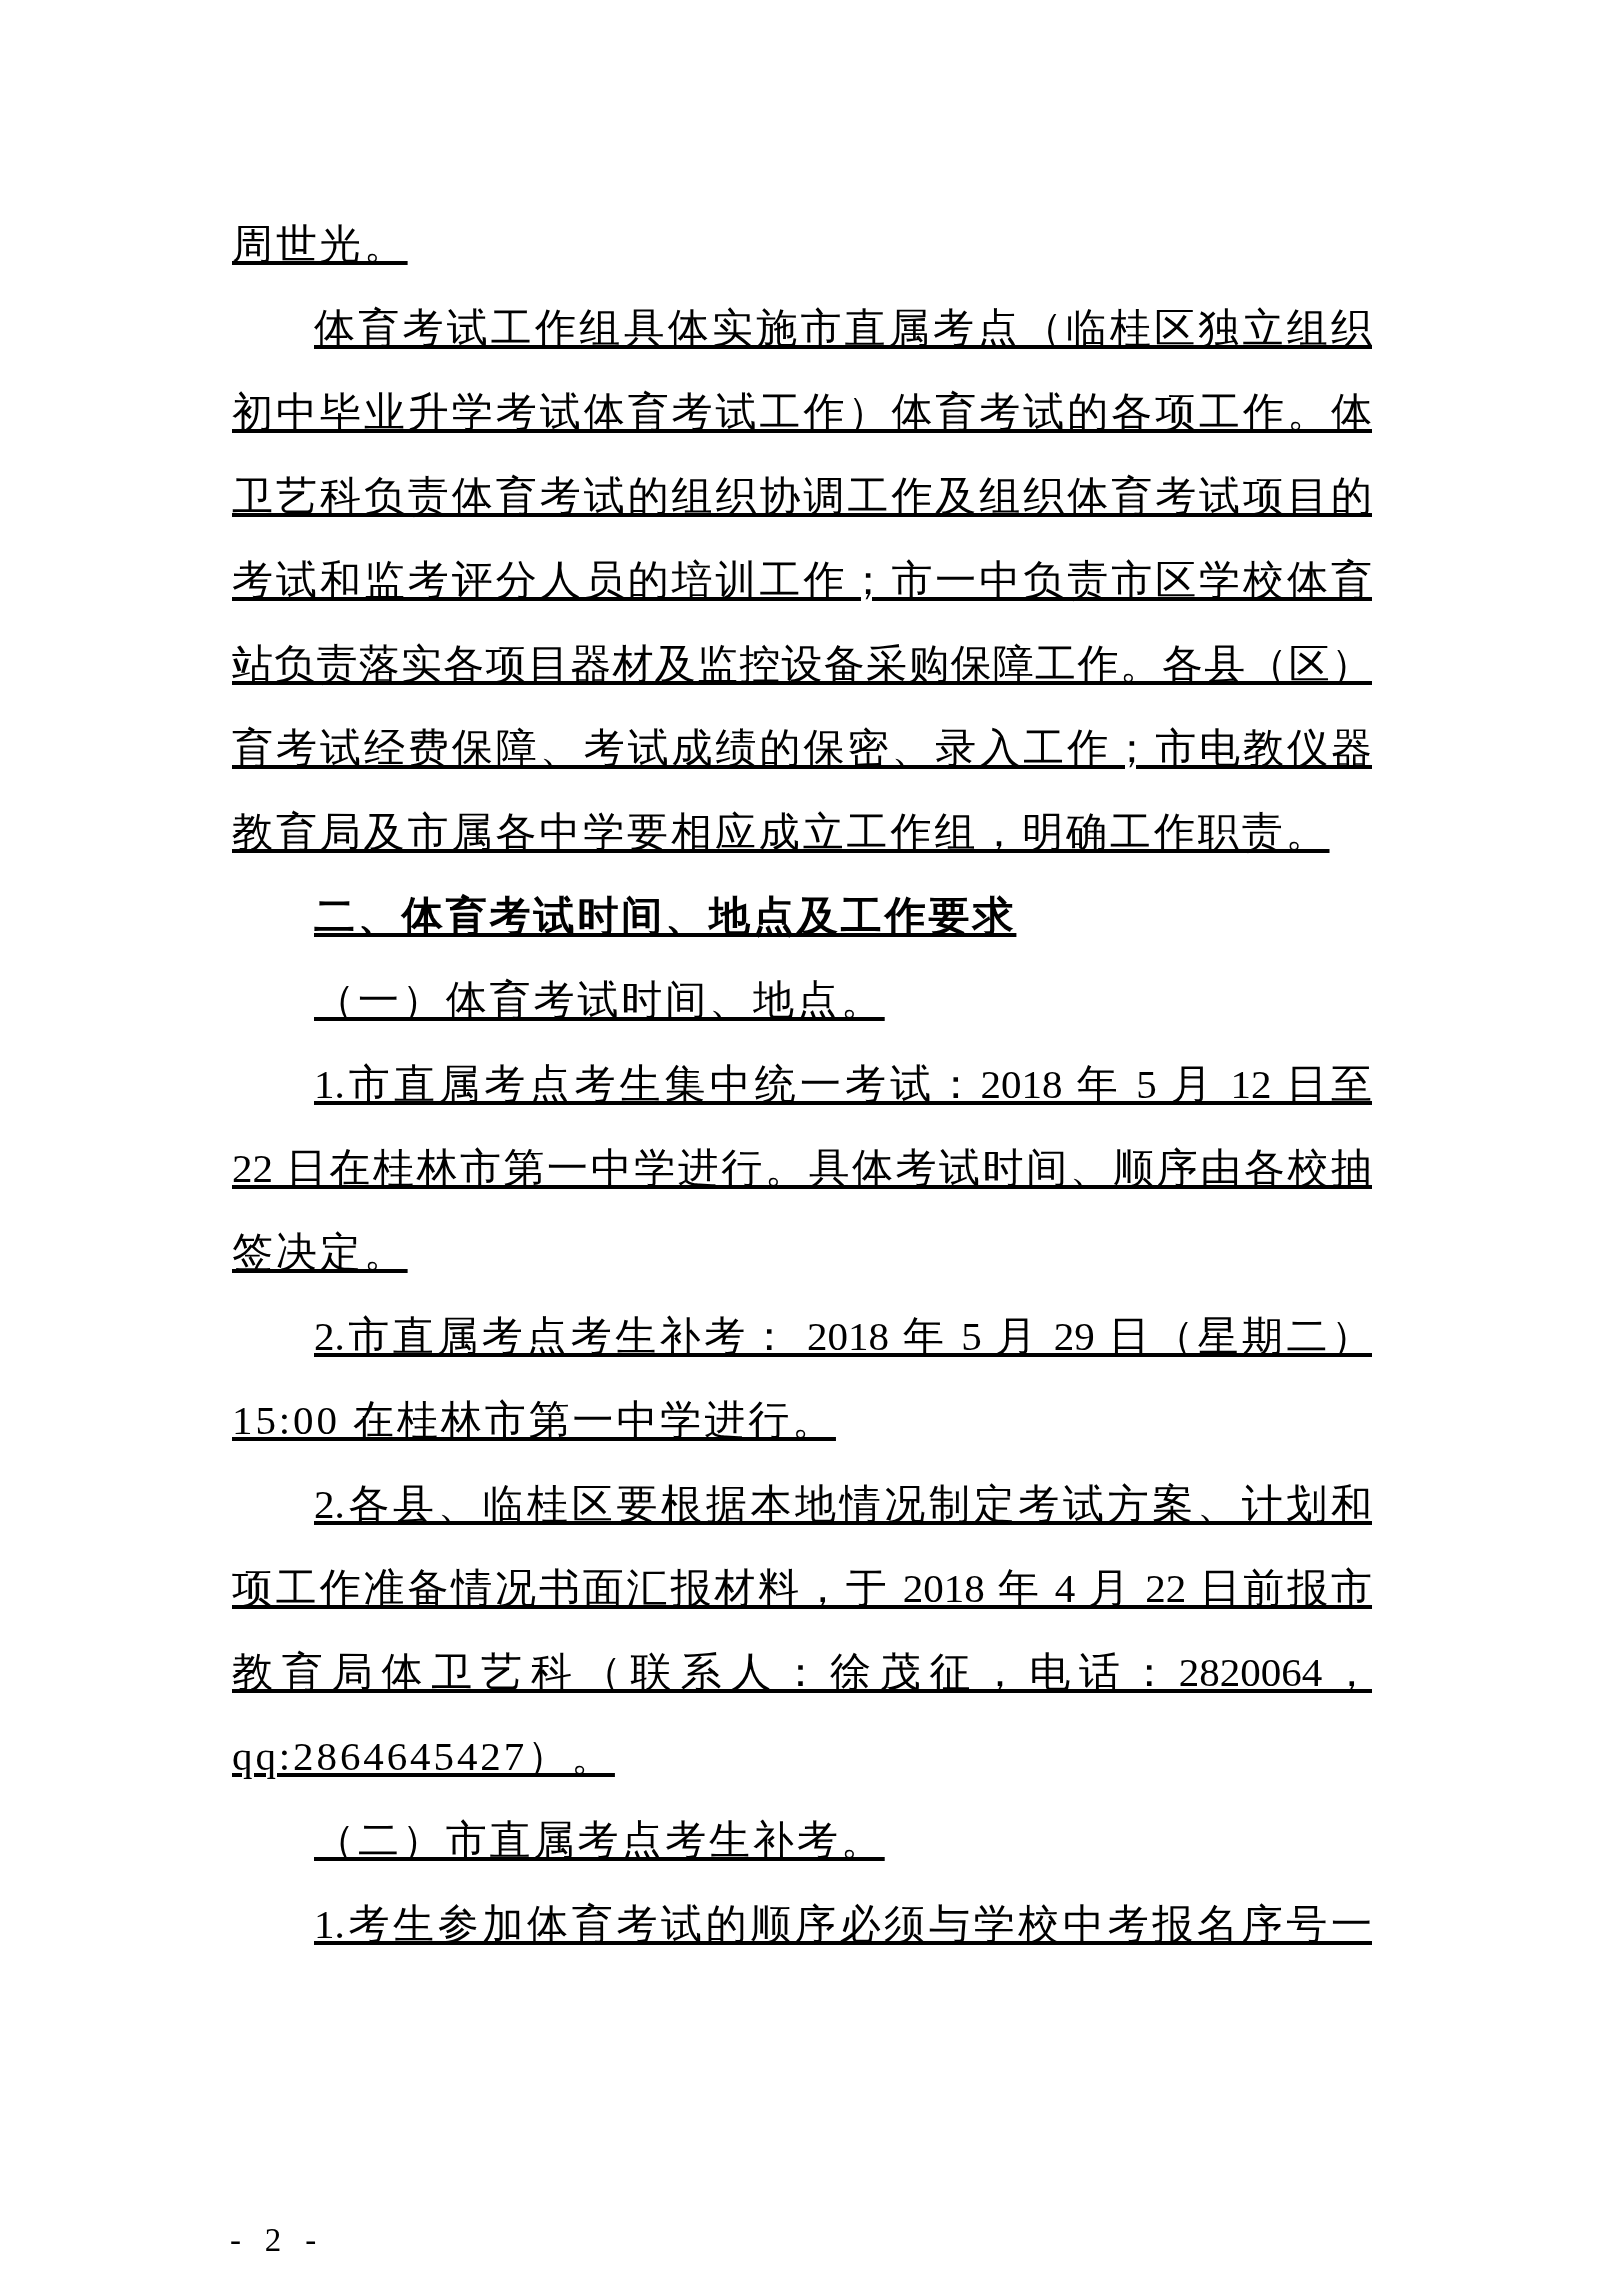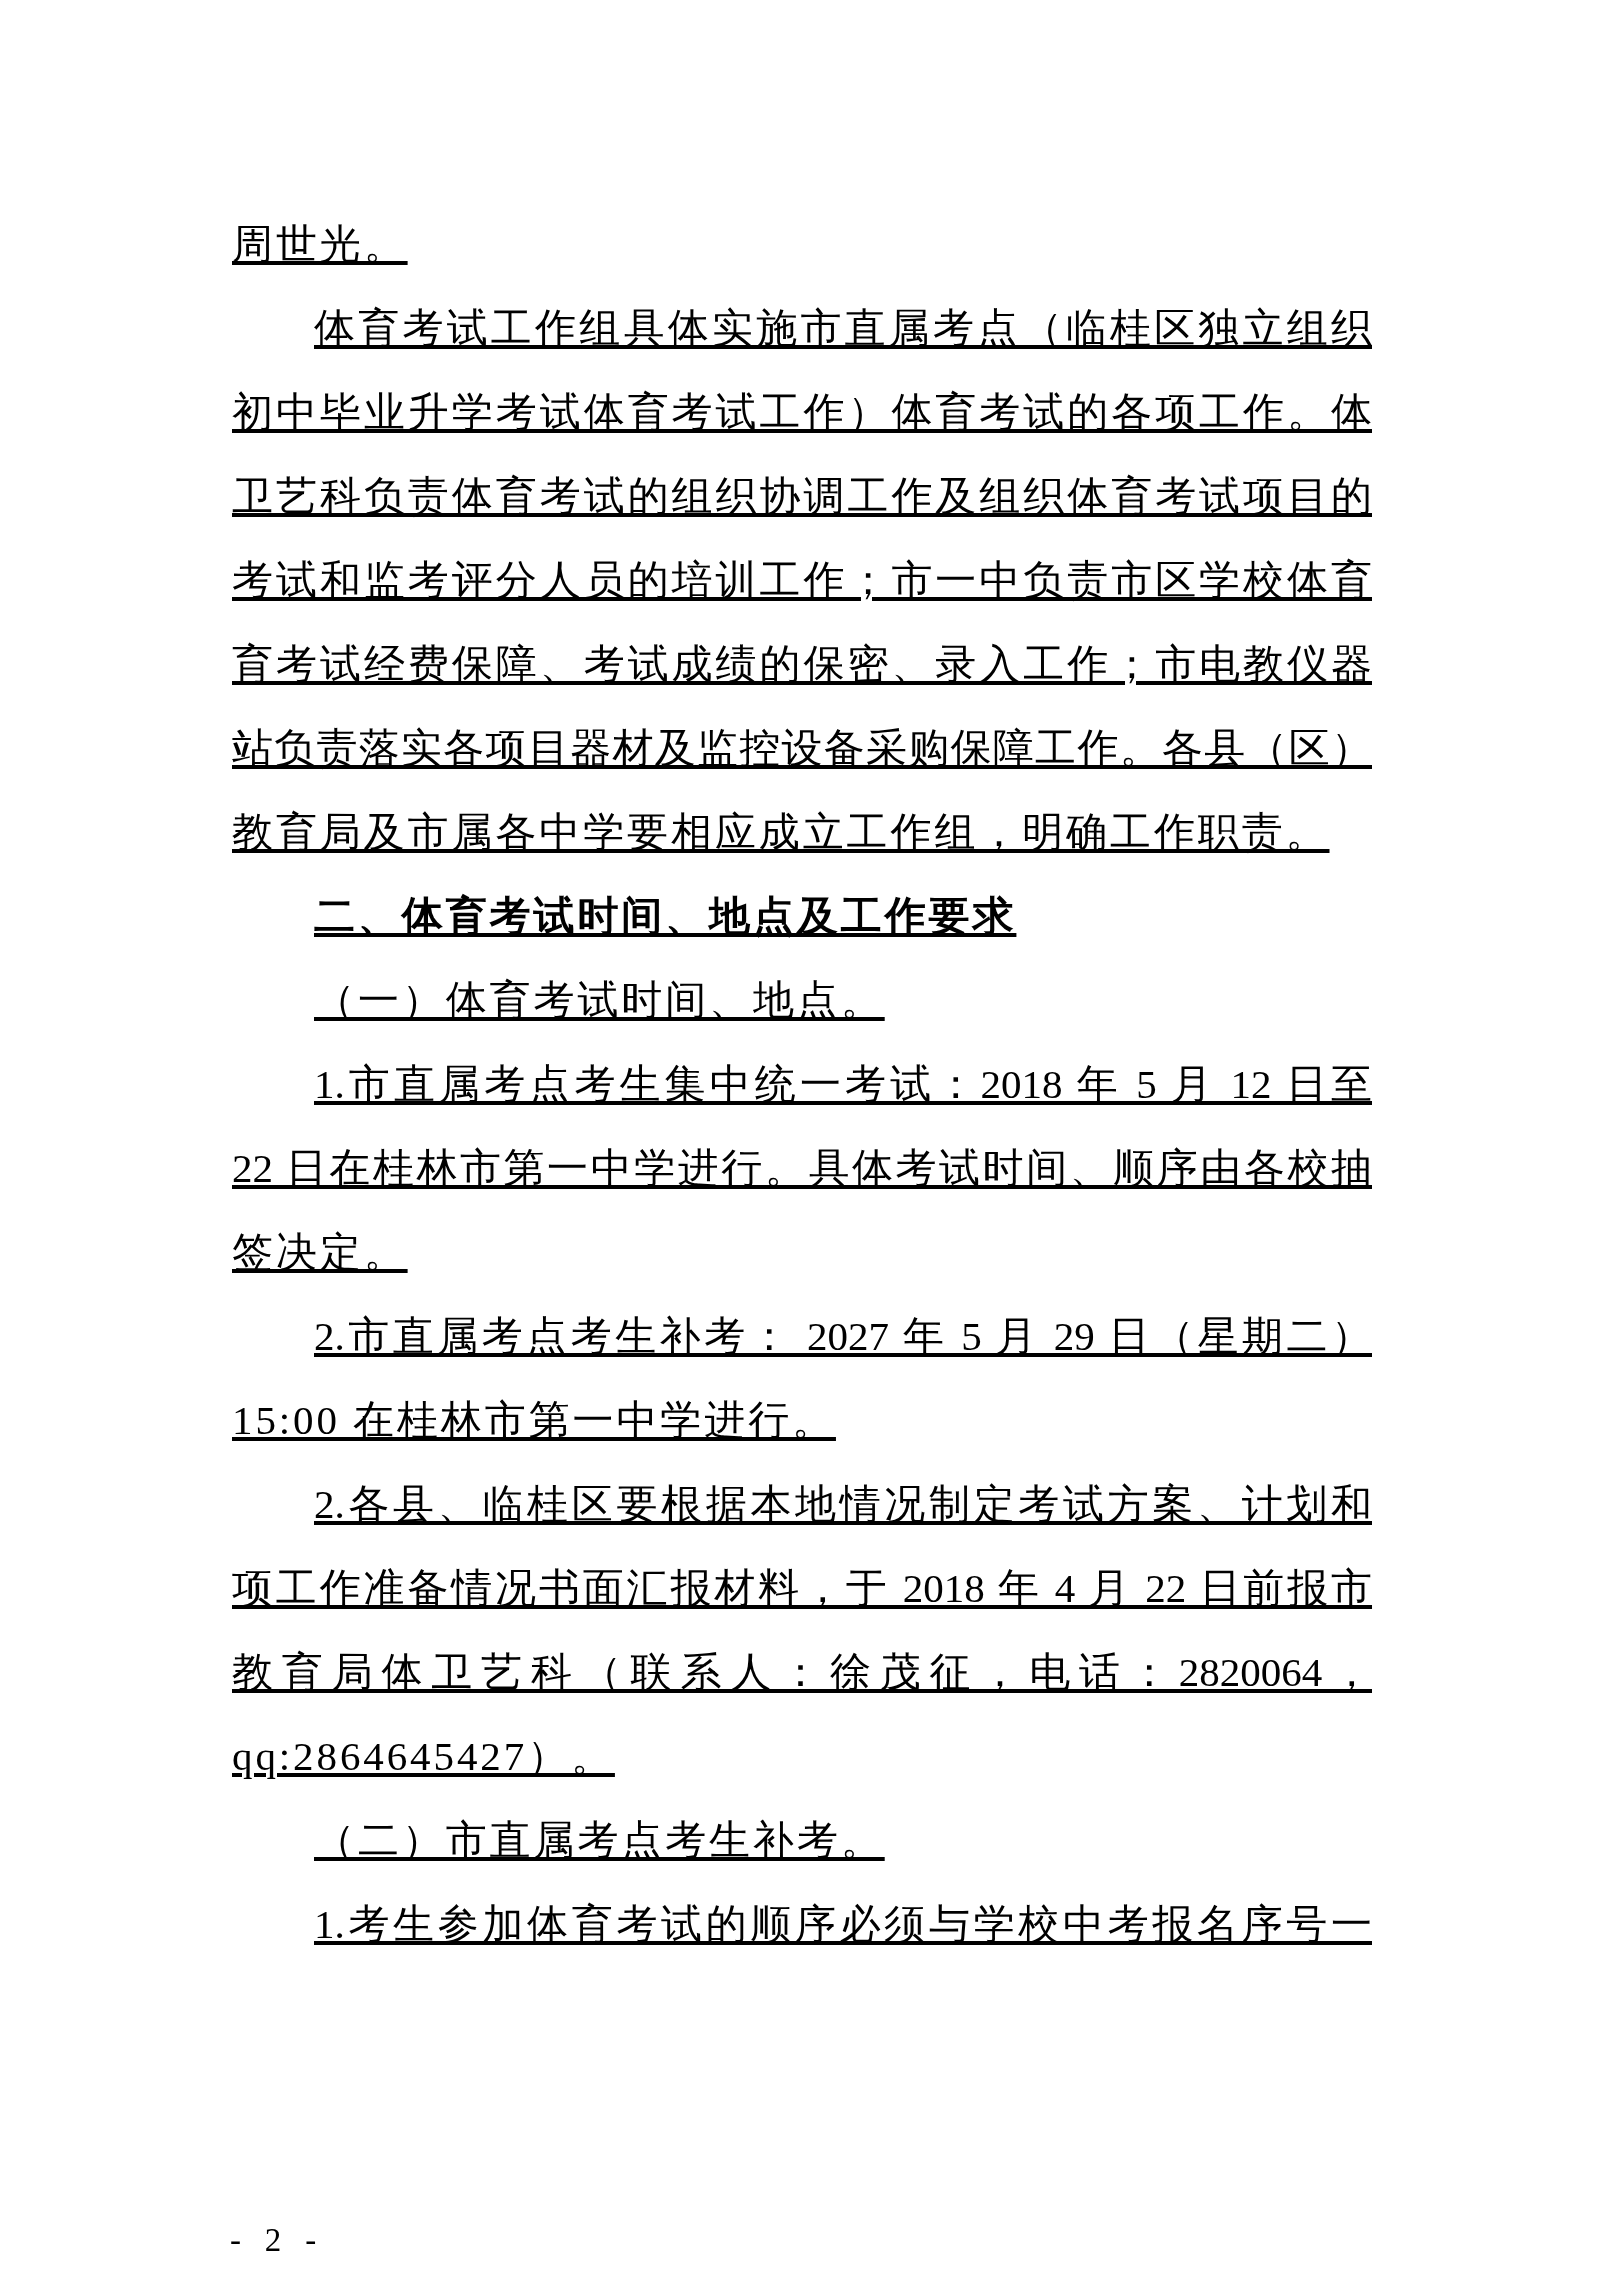--- a/index.html
+++ b/index.html
@@ -69,29 +69,29 @@
 
 <div class="page">
 
   <div class="content">
 
   <div class="line t-body left ind-0">周世光。</div>
       <div class="line t-body justify ind-2">体育考试工作组具体实施市直属考点（临桂区独立组织</div>
       <div class="line t-body justify ind-0">初中毕业升学考试体育考试工作）体育考试的各项工作。体</div>
       <div class="line t-body justify ind-0">卫艺科负责体育考试的组织协调工作及组织体育考试项目的</div>
       <div class="line t-body justify ind-0">考试和监考评分人员的培训工作；市一中负责市区学校体育</div>
+      <div class="line t-body justify ind-0">站负责落实各项目器材及监控设备采购保障工作。各县（区）</div>
       <div class="line t-body justify ind-0">育考试经费保障、考试成绩的保密、录入工作；市电教仪器</div>
-      <div class="line t-body justify ind-0">站负责落实各项目器材及监控设备采购保障工作。各县（区）</div>
       <div class="line t-body left ind-0">教育局及市属各中学要相应成立工作组，明确工作职责。</div>
       <div class="line t-heading left ind-2">二、体育考试时间、地点及工作要求</div>
       <div class="line t-body left ind-2">（一）体育考试时间、地点。</div>
       <div class="line t-body justify ind-2">1.市直属考点考生集中统一考试：2018 年 5 月 12 日至</div>
       <div class="line t-body justify ind-0">22 日在桂林市第一中学进行。具体考试时间、顺序由各校抽</div>
       <div class="line t-body left ind-0">签决定。</div>
-      <div class="line t-body justify ind-2">2.市直属考点考生补考： 2027 年 5 月 29 日（星期二）</div>
+      <div class="line t-body justify ind-2">2.市直属考点考生补考： 2018 年 5 月 29 日（星期二）</div>
       <div class="line t-body left ind-0">15:00 在桂林市第一中学进行。</div>
       <div class="line t-body justify ind-2">2.各县、临桂区要根据本地情况制定考试方案、计划和</div>
       <div class="line t-body justify ind-0">项工作准备情况书面汇报材料，于 2018 年 4 月 22 日前报市</div>
       <div class="line t-body justify ind-0">教育局体卫艺科（联系人：徐茂征，电话：2820064，</div>
       <div class="line t-body left ind-0">qq:2864645427）。</div>
       <div class="line t-body left ind-2">（二）市直属考点考生补考。</div>
       <div class="line t-body justify ind-2">1.考生参加体育考试的顺序必须与学校中考报名序号一</div>
     </div>
 
   <div class="page-number">- 2 -</div>

